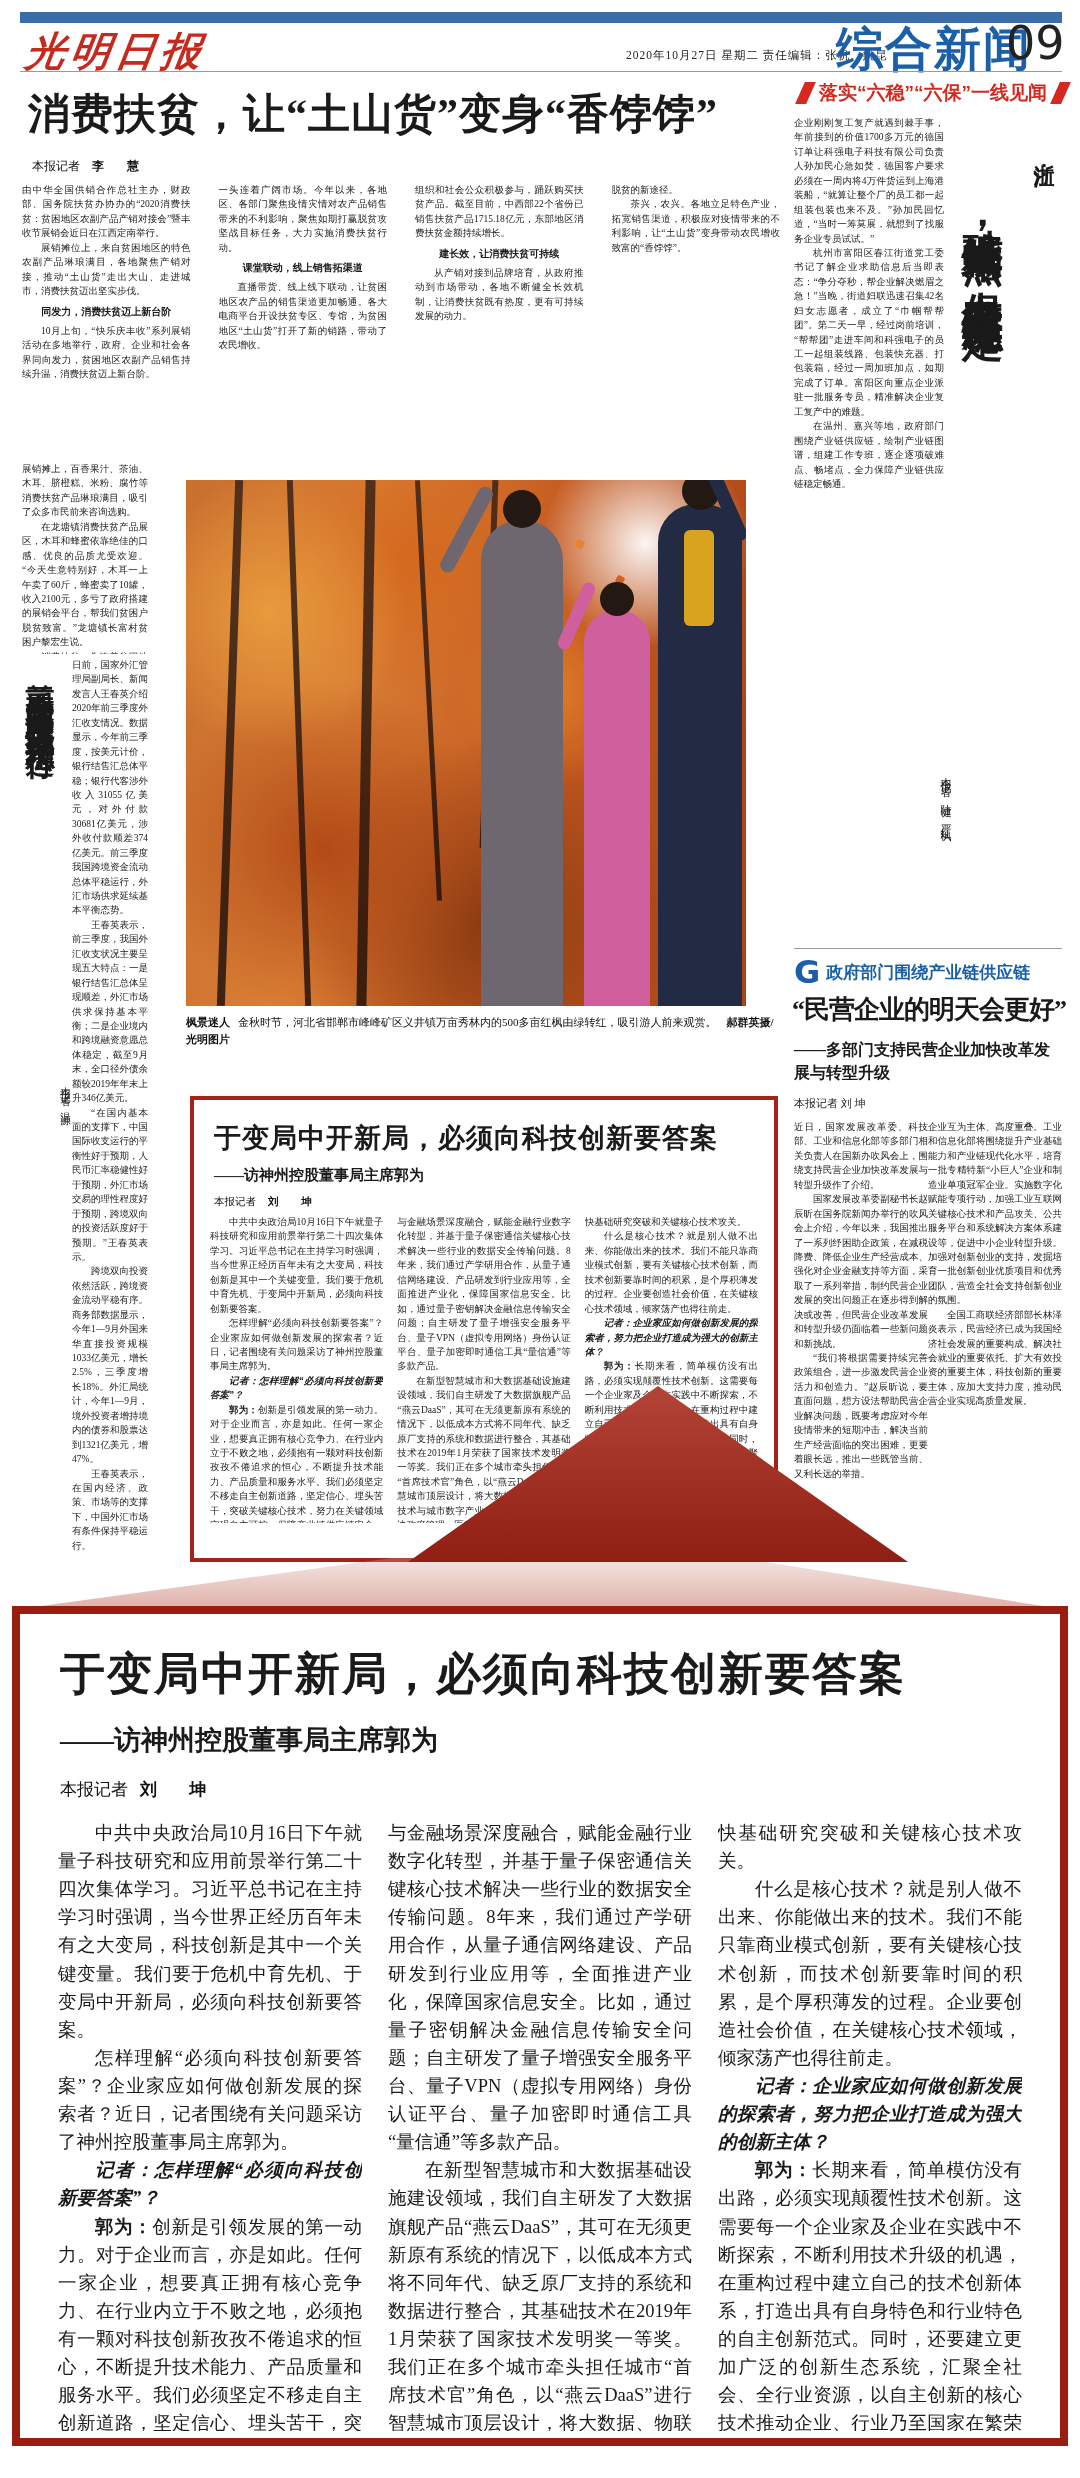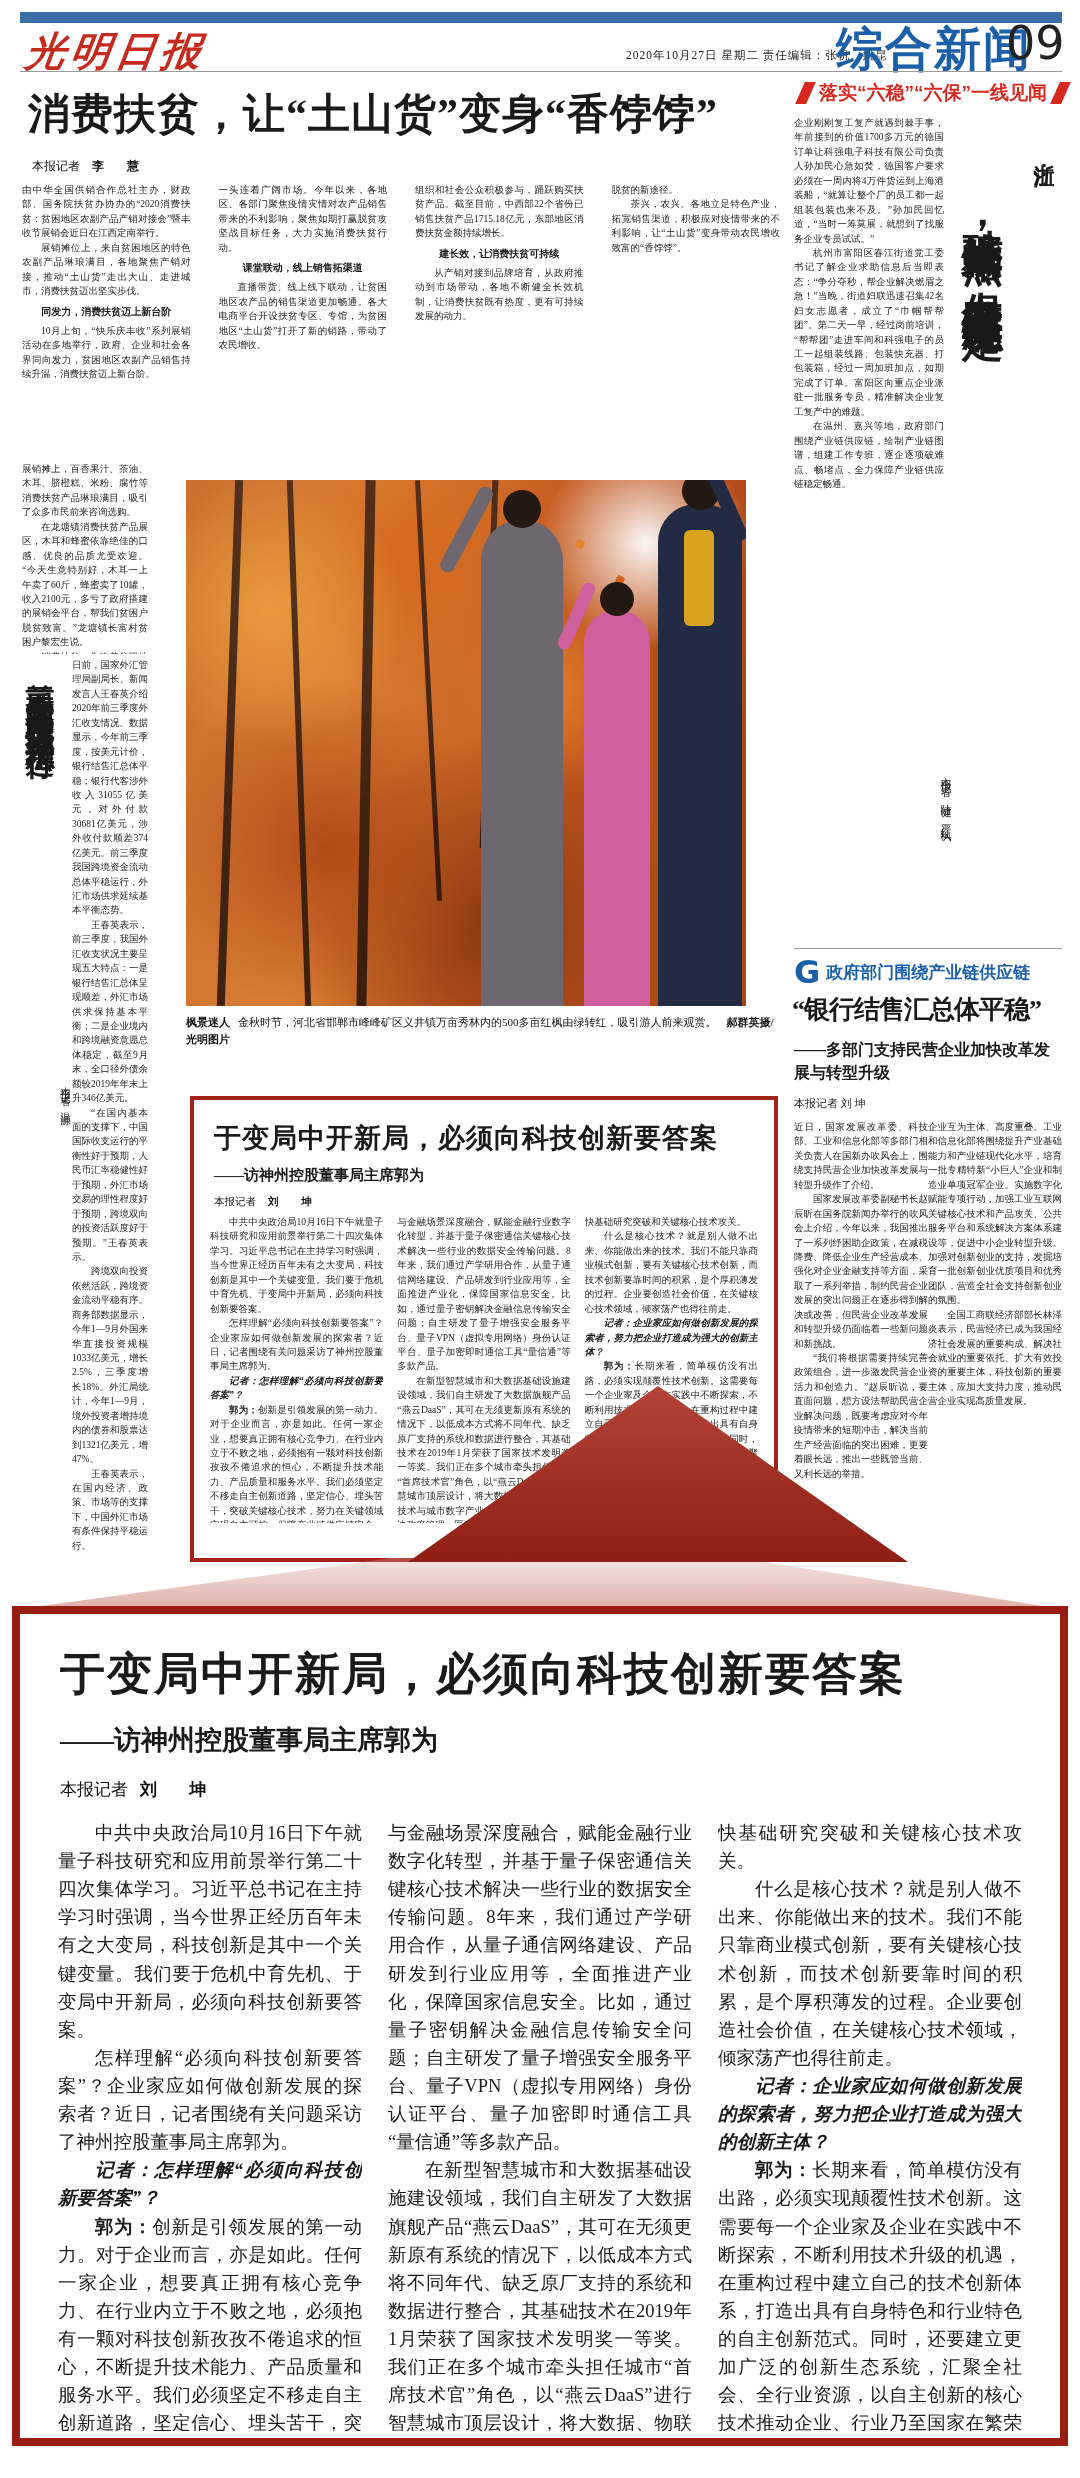--- a/index.html
+++ b/index.html
@@ -233,21 +233,21 @@
           <p><strong>郭为：</strong>长期来看，简单模仿没有出路，必须实现颠覆性技术创新。这需要每一个企业家及企业在实践中不断探索，不断利用技术升级的机遇，在重构过程中建立自己的技术创新体系，打造出具有自身特色和行业特色的自主创新范式。同时，还要建立更加广泛的创新生态系统，汇聚全社会、全行业资源，以自主创新的核心技术推动企业、行业乃至国家在繁荣昌盛的大道上行稳致远。</p>
           <p>多年来，我们除依托自身技术团队进行研发创新之外，还通过与北京大学、中国科学技术大学等高校、科研院所合作，成立“协同创新中心”，围绕产业需求，开展大数据、量子通信、人工智能、物联网等新一代技术攻关、项目孵化，以产学研合作促创新，积累了一批先进技术成果。</p>
         </div>
     </div>
   </section>
 
   <div class="gtag">
     <span class="gicon">G</span>
     <span>政府部门围绕产业链供应链</span>
   </div>
-  <div class="my-head">“银行结售汇总体平稳”</div>
+  <div class="my-head">“民营企业的明天会更好”</div>
   <div class="my-sub">——多部门支持民营企业加快改革发展与转型升级</div>
   <div class="my-byline">本报记者 刘 坤</div>
   <div class="my-cols small-text">
     <div class="col">
         <p class="cont">近日，国家发展改革委、科技部、工业和信息化部等多部门相关负责人在国新办吹风会上，围绕支持民营企业加快改革发展与转型升级作了介绍。</p>
         <p>国家发展改革委副秘书长赵辰昕在国务院新闻办举行的吹风会上介绍，今年以来，我国推出了一系列纾困助企政策，在减税降费、降低企业生产经营成本、强化对企业金融支持等方面，采取了一系列举措，制约民营企业发展的突出问题正在逐步得到解决或改善，但民营企业改革发展和转型升级仍面临着一些新问题和新挑战。</p>
         <p>“我们将根据需要持续完善政策组合，进一步激发民营企业活力和创造力。”赵辰昕说，要直面问题，想方设法帮助民营企业解决问题，既要考虑应对今年疫情带来的短期冲击，解决当前生产经营面临的突出困难，更要着眼长远，推出一些既管当前、又利长远的举措。</p>
       </div>
     <div class="col">
         <p class="cont">企业互为主体、高度重叠。工业和信息化部将围绕提升产业基础能力和产业链现代化水平，培育一批专精特新“小巨人”企业和制造业单项冠军企业。实施数字化赋能专项行动，加强工业互联网关键核心技术和产品攻关、公共服务平台和系统解决方案体系建设等，促进中小企业转型升级。加强对创新创业的支持，发掘培育一批创新创业优质项目和优秀团队，营造全社会支持创新创业的氛围。</p>

